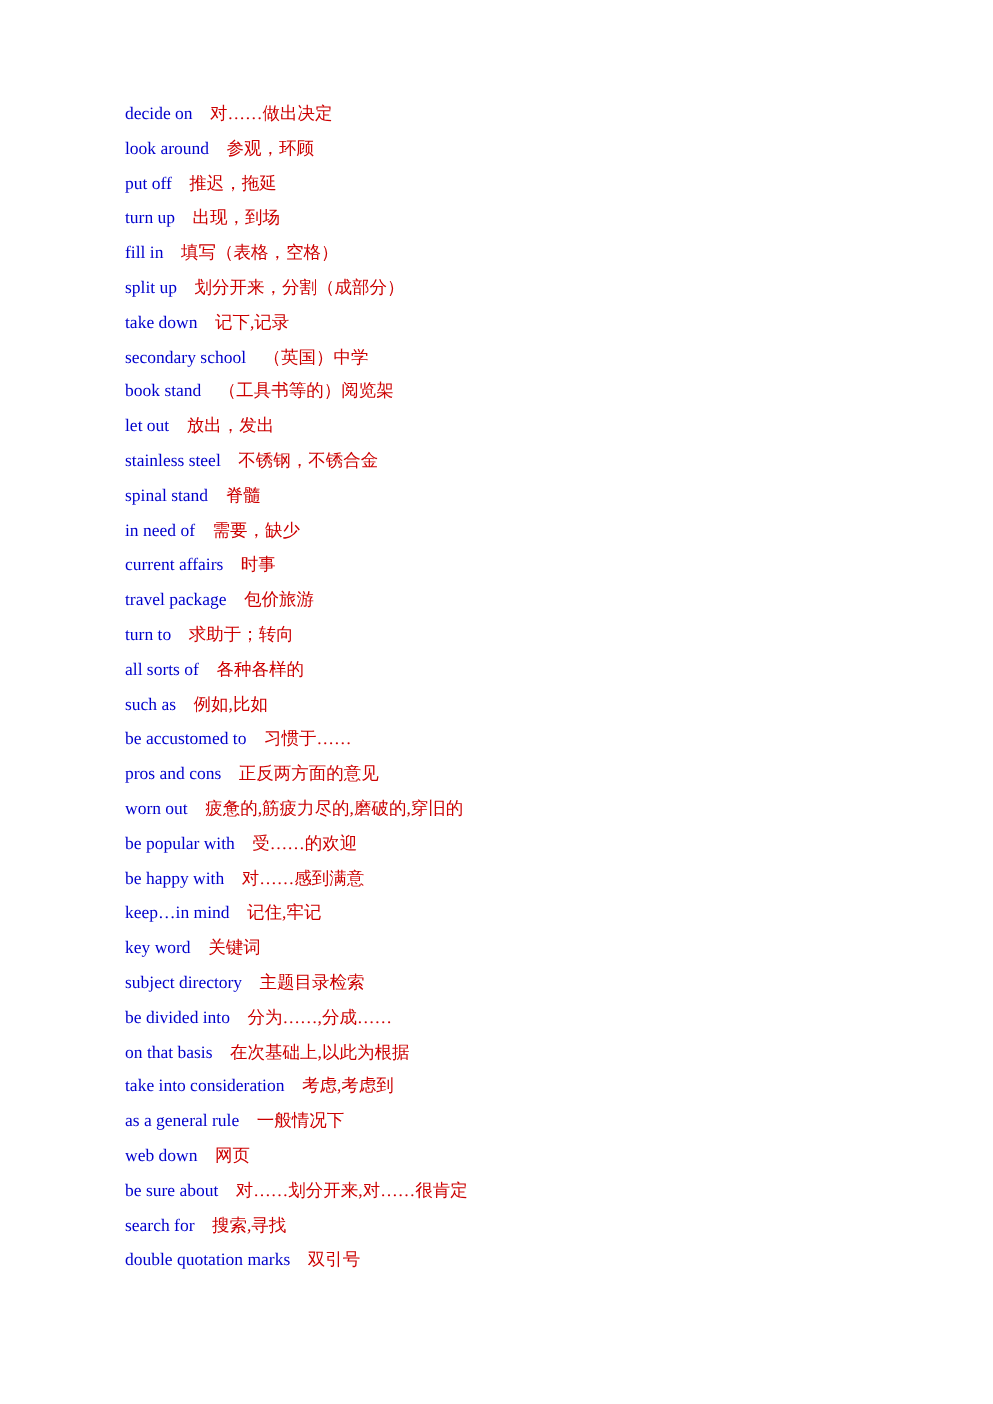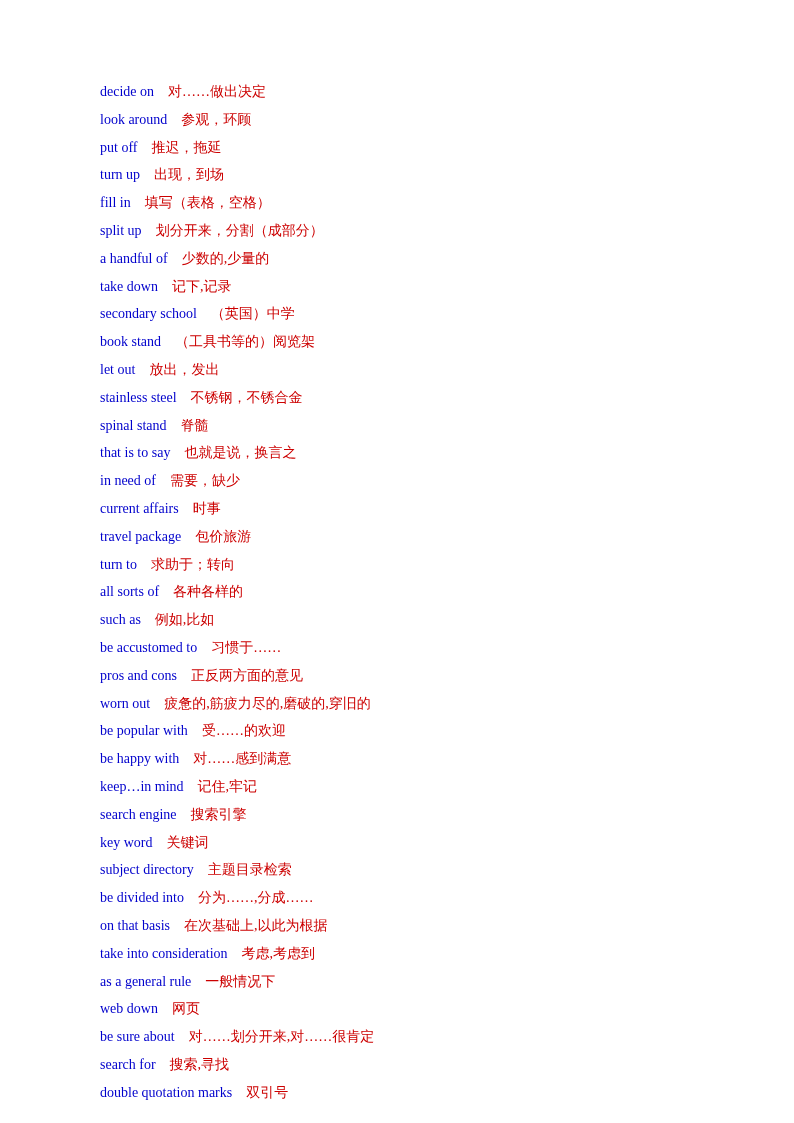--- a/index.html
+++ b/index.html
@@ -39,41 +39,38 @@
 </head>
 <body>
 
 <div class="vocab-list">
 <div class="vocab-item"><span class="en">decide on　</span><span class="zh">对……做出决定</span></div>
     <div class="vocab-item"><span class="en">look around　</span><span class="zh">参观，环顾</span></div>
     <div class="vocab-item"><span class="en">put off　</span><span class="zh">推迟，拖延</span></div>
     <div class="vocab-item"><span class="en">turn up　</span><span class="zh">出现，到场</span></div>
     <div class="vocab-item"><span class="en">fill in　</span><span class="zh">填写（表格，空格）</span></div>
     <div class="vocab-item"><span class="en">split up　</span><span class="zh">划分开来，分割（成部分）</span></div>
-    <div class="vocab-item"><span class="en">a handful of　</span><span class="zh">少数的,少量的</span></div>
     <div class="vocab-item"><span class="en">take down　</span><span class="zh">记下,记录</span></div>
     <div class="vocab-item"><span class="en">secondary school　</span><span class="zh">（英国）中学</span></div>
     <div class="vocab-item"><span class="en">book stand　</span><span class="zh">（工具书等的）阅览架</span></div>
     <div class="vocab-item"><span class="en">let out　</span><span class="zh">放出，发出</span></div>
     <div class="vocab-item"><span class="en">stainless steel　</span><span class="zh">不锈钢，不锈合金</span></div>
     <div class="vocab-item"><span class="en">spinal stand　</span><span class="zh">脊髓</span></div>
-    <div class="vocab-item"><span class="en">that is to say　</span><span class="zh">也就是说，换言之</span></div>
     <div class="vocab-item"><span class="en">in need of　</span><span class="zh">需要，缺少</span></div>
     <div class="vocab-item"><span class="en">current affairs　</span><span class="zh">时事</span></div>
     <div class="vocab-item"><span class="en">travel package　</span><span class="zh">包价旅游</span></div>
     <div class="vocab-item"><span class="en">turn to　</span><span class="zh">求助于；转向</span></div>
     <div class="vocab-item"><span class="en">all sorts of　</span><span class="zh">各种各样的</span></div>
     <div class="vocab-item"><span class="en">such as　</span><span class="zh">例如,比如</span></div>
     <div class="vocab-item"><span class="en">be accustomed to　</span><span class="zh">习惯于……</span></div>
     <div class="vocab-item"><span class="en">pros and cons　</span><span class="zh">正反两方面的意见</span></div>
     <div class="vocab-item"><span class="en">worn out　</span><span class="zh">疲惫的,筋疲力尽的,磨破的,穿旧的</span></div>
     <div class="vocab-item"><span class="en">be popular with　</span><span class="zh">受……的欢迎</span></div>
     <div class="vocab-item"><span class="en">be happy with　</span><span class="zh">对……感到满意</span></div>
     <div class="vocab-item"><span class="en">keep…in mind　</span><span class="zh">记住,牢记</span></div>
-    <div class="vocab-item"><span class="en">search engine　</span><span class="zh">搜索引擎</span></div>
     <div class="vocab-item"><span class="en">key word　</span><span class="zh">关键词</span></div>
     <div class="vocab-item"><span class="en">subject directory　</span><span class="zh">主题目录检索</span></div>
     <div class="vocab-item"><span class="en">be divided into　</span><span class="zh">分为……,分成……</span></div>
     <div class="vocab-item"><span class="en">on that basis　</span><span class="zh">在次基础上,以此为根据</span></div>
     <div class="vocab-item"><span class="en">take into consideration　</span><span class="zh">考虑,考虑到</span></div>
     <div class="vocab-item"><span class="en">as a general rule　</span><span class="zh">一般情况下</span></div>
     <div class="vocab-item"><span class="en">web down　</span><span class="zh">网页</span></div>
     <div class="vocab-item"><span class="en">be sure about　</span><span class="zh">对……划分开来,对……很肯定</span></div>
     <div class="vocab-item"><span class="en">search for　</span><span class="zh">搜索,寻找</span></div>
     <div class="vocab-item"><span class="en">double quotation marks　</span><span class="zh">双引号</span></div>

